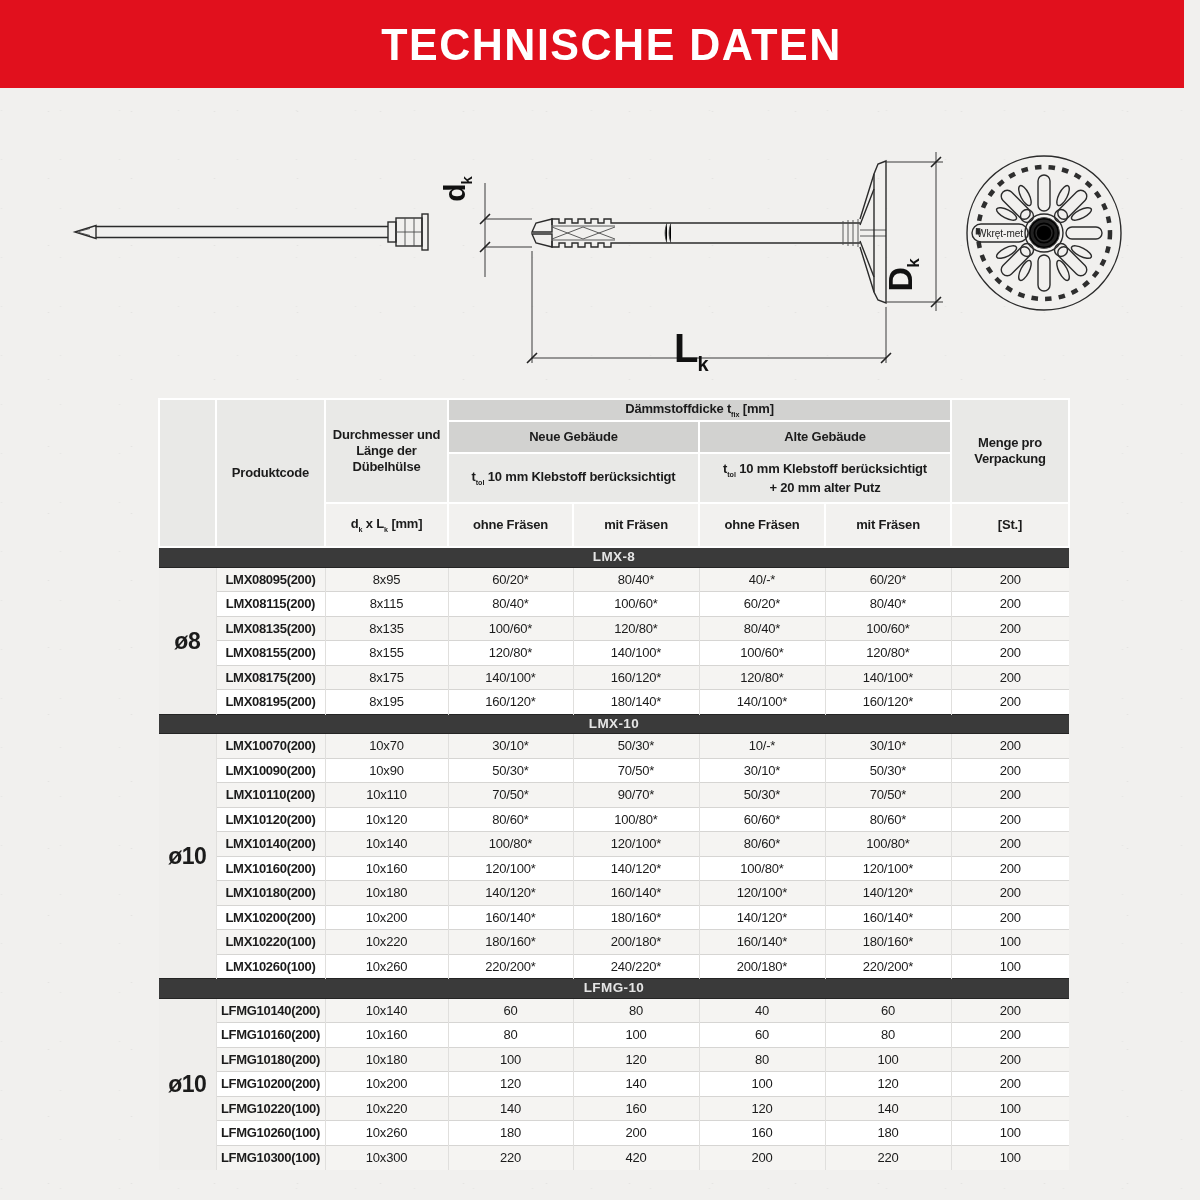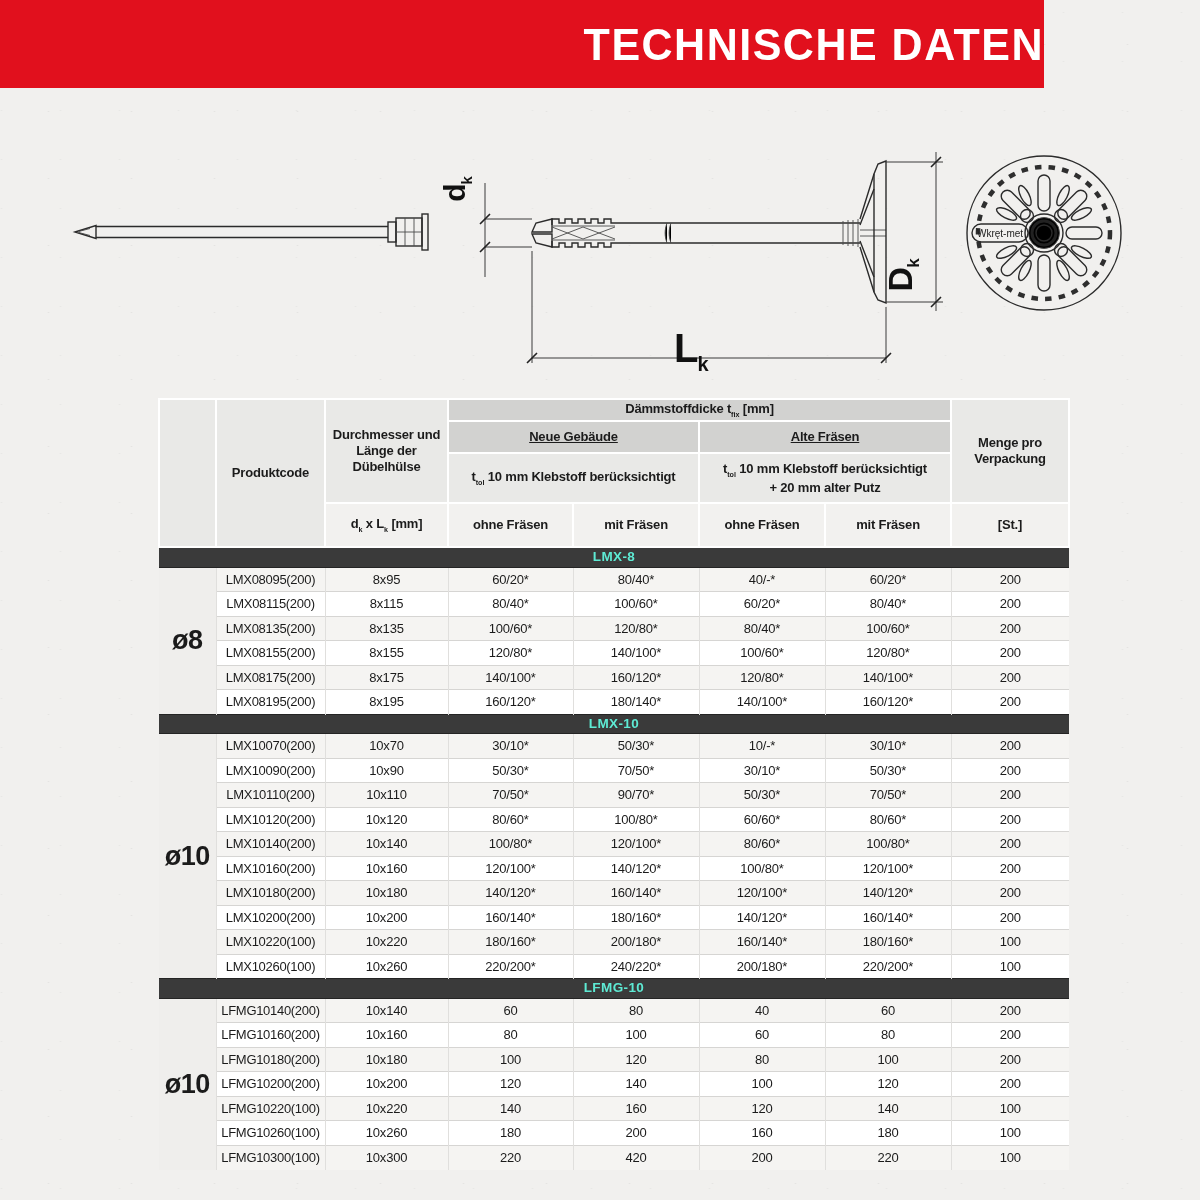--- a/index.html
+++ b/index.html
@@ -22,22 +22,22 @@
     background-color:var(--paper);
     background-image:
       radial-gradient(rgba(0,0,0,0.05) 0.8px, transparent 1.1px),
       radial-gradient(rgba(0,0,0,0.035) 0.8px, transparent 1.1px);
     background-size:83px 67px,59px 49px;
     background-position:7px 11px,31px 37px;
     font-family:"Liberation Sans", sans-serif;
     color:var(--ink);
   }
   .banner{
-    position:absolute;top:0;left:0;width:1044px;height:88px;
-    background:var(--red);display:flex;align-items:center;justify-content:flex-end;padding-left:39px;
+    position:absolute;top:0;left:0;width:1184px;height:88px;
+    background:var(--red);display:flex;align-items:center;justify-content:center;padding-left:39px;
   }
   .banner h1{
     margin:0;color:#fff;font-size:43px;font-weight:bold;letter-spacing:1.5px;
     transform:scaleY(1.05);
   }
   
   .draw{position:absolute;}
   svg{display:block;}
   .stk{stroke:#2b2b2b;fill:none;stroke-width:1.4;stroke-linejoin:miter;stroke-linecap:butt;}
   .thin{stroke:#4a4a4a;stroke-width:0.9;}
@@ -57,36 +57,36 @@
   }
   table.tech th, table.tech td{
     text-align:center;vertical-align:middle;padding:1px 3px;
     font-size:13px;line-height:1.22;letter-spacing:-0.2px;color:var(--ink);
   }
   thead th{border:2px solid #ffffff;font-weight:bold;}
   th.dk{background:var(--hdr-dark);}
   th.lt{background:var(--hdr-light);}
   th.un{background:var(--units-bg);font-weight:bold;}
   tr.hr1 th{height:16px;}
-  tr.hr2 th{height:32px;text-decoration:underline;}
+  tr.hr2 th{height:32px;}
   tr.hr3 th{height:50px;}
   tr.hr4 th{height:44px;}
   sub{font-size:0.55em;letter-spacing:0;}
   tbody tr.section-bar td{
-    background:var(--bar);color:#5eead4;font-weight:bold;height:18px;
+    background:var(--bar);color:#e5e5e5;font-weight:bold;height:18px;
     font-size:13.5px;letter-spacing:0.4px;
     border-top:1px solid #242424;border-bottom:1px solid #242424;
   }
   tbody tr.r td{height:24.5px;border-top:1px solid var(--line);border-right:1px solid #e0dfdd;}
   tbody tr.r td:last-child{border-right:none;}
   tbody tr.odd td{background:var(--row-odd);}
   tbody tr.even td{background:var(--row-even);}
-  tbody td.code{font-weight:normal;letter-spacing:-0.3px;}
+  tbody td.code{font-weight:bold;letter-spacing:-0.3px;}
   tbody td.dia{
-    background:var(--dia-bg) !important;font-weight:bold;font-size:27px;
+    background:var(--dia-bg) !important;font-weight:bold;font-size:23px;
     border-right:1px solid var(--line);letter-spacing:-0.5px;
   }
 </style>
 </head>
 <body>
 
 <header class="banner">
   <h1>TECHNISCHE DATEN</h1>
 </header>
 
@@ -190,21 +190,21 @@
   <thead>
     <tr class="hr1">
       <th class="lt" rowspan="4"></th>
       <th class="lt" rowspan="4">Produktcode</th>
       <th class="lt" rowspan="3">Durchmesser und Länge der Dübelhülse</th>
       <th class="dk" colspan="4"><span>Dämmstoffdicke t</span><sub>fix</sub><span> [mm]</span></th>
       <th class="lt" rowspan="3">Menge pro Verpackung</th>
     </tr>
     <tr class="hr2">
       <th class="dk" colspan="2">Neue Gebäude</th>
-      <th class="dk" colspan="2">Alte Fräsen</th>
+      <th class="dk" colspan="2">Alte Gebäude</th>
     </tr>
     <tr class="hr3">
       <th class="lt" colspan="2"><span>t</span><sub>tol</sub><span> 10 mm Klebstoff berücksichtigt</span></th>
       <th class="lt" colspan="2"><span>t</span><sub>tol</sub><span> 10 mm Klebstoff berücksichtigt</span><br><span>+ 20 mm alter Putz</span></th>
     </tr>
     <tr class="hr4">
       <th class="un"><span>d</span><sub>k</sub><span> x L</span><sub>k</sub><span> [mm]</span></th>
       <th class="un">ohne Fräsen</th>
       <th class="un">mit Fräsen</th>
       <th class="un">ohne Fräsen</th>

